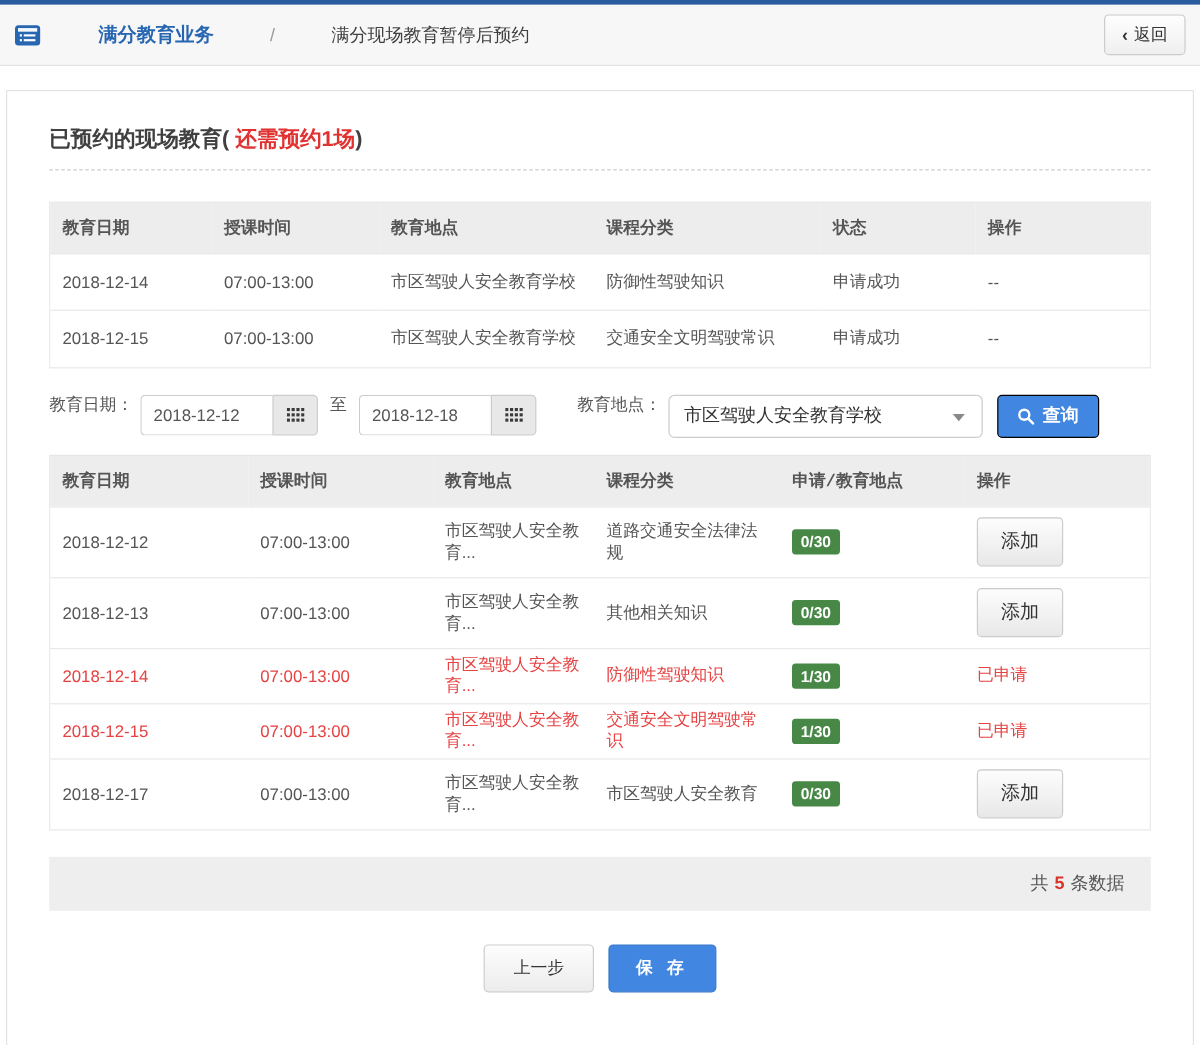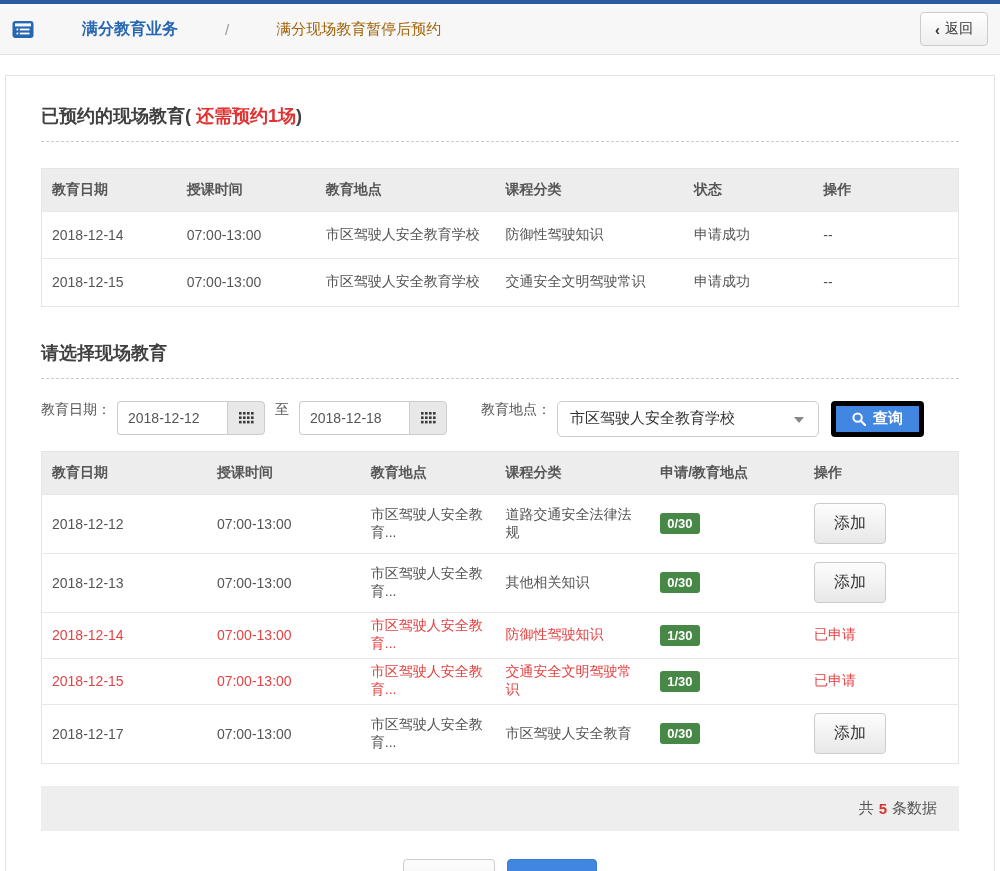--- a/index.html
+++ b/index.html
@@ -4,35 +4,35 @@
 <style>
   * { margin:0; padding:0; box-sizing:border-box; }
   html,body { width:1000px; height:871px; overflow:hidden; background:#fff;
     font-family:"Liberation Sans","DejaVu Sans",sans-serif; }
   .topline { height:4px; background:#2b5b9f; }
   .page-header { height:51px; background:#f7f7f7; border-bottom:1px solid #e2e2e2;
     display:flex; align-items:center; padding:0 12px;gap:40px; }
   .crumb-icon { display:inline-flex; margin-right:8px; }
   .crumb-root { color:#2766b1; font-size:16px; font-weight:bold; }
   .crumb-sep { color:#999; font-size:15px; margin:0 7px; }
-  .crumb-cur { color:#a16207; font-size:15px; }
+  .crumb-cur { color:#404040; font-size:15px; }
   .spacer { flex:1; }
   .btn-back { display:inline-flex; align-items:center; gap:5px; padding:7px 14px;
     background:linear-gradient(#fefefe,#efefef); border:1px solid #ccc; border-radius:4px;
     font-size:14px; color:#333; cursor:pointer; }
   .btn-back .chev { font-weight:bold; font-size:15px; color:#333; }
   .card { margin:20px 5px 0 5px; background:#fff; border:1px solid #e3e3e3;
     min-height:851px; padding:28px 35px 0 35px; }
   .sec-title { font-size:18px; font-weight:bold; color:#404040; padding-bottom:13px;
     border-bottom:1px dashed #ccc; }
   .sec-title .red { color:#e13232;margin-top:18px; }
   table { width:100%; border-collapse:collapse; table-layout:fixed; }
   .tbl-wrap { border:1px solid #e5e5e5; margin-top:26px; }
   thead th { background:#ededed; color:#555; font-size:14px; font-weight:bold;
-    text-align:left; padding:12px 10px; }
+    text-align:left; padding:12px 10px;font-family:Liberation Mono, monospace; }
   tbody td { color:#555; font-size:14px; text-align:left; padding:0 10px;
     border-top:1px solid #e8e8e8; background:#fff; }
   .t1 tbody td { height:47px; }
   .t2 tbody tr.tall td { height:59px; }
   .t2 tbody tr.short td { height:46px; }
   tr.hl td { color:#e64242; }
   .badge { display:inline-block; background:#478847; color:#fff; font-weight:bold;
     font-size:13px; padding:3px 7px; border-radius:3px; }
   .btn-add { padding:9px 19px; background:linear-gradient(#fdfdfd,#e8e8e8);
     border:1px solid #ccc; border-radius:4px; font-size:16px; color:#333; cursor:pointer; }
@@ -47,21 +47,21 @@
     display:flex; align-items:center; justify-content:center; cursor:pointer; }
   .to-label { margin:0 10px; font-size:14px; color:#555; }
   .loc-label { margin-left:34px; }
   .select-box { position:relative; width:262px; height:36px; border:1px solid #ccc;
     border-radius:5px; background:#fff; display:flex; align-items:center; padding:0 12px;
     font-size:15px; color:#333; cursor:pointer; }
   .caret { position:absolute; right:14px; top:15px; width:0; height:0;
     border-left:5px solid transparent; border-right:5px solid transparent;
     border-top:6px solid #888; }
   .btn-search { margin-left:12px; height:36px; padding:0 16px; background:#4186e0;
-    border:5px solid #000000; border-radius:4px; color:#fff; font-size:15px; font-weight:bold;
+    border:1px solid #000000; border-radius:4px; color:#fff; font-size:15px; font-weight:bold;
     display:inline-flex; align-items:center; gap:7px; cursor:pointer; }
   .count-bar { margin-top:22px; background:#eeeeee; height:45px; display:flex;
     align-items:center; justify-content:flex-end; padding-right:22px;
     font-size:15px; color:#555; }
   .count-bar .num { color:#d9342b; font-weight:bold; margin:0 5px; }
   .bottom-btns { display:flex; justify-content:center; gap:12px; margin-top:28px; }
   .btn-prev { padding:10px 24px; background:linear-gradient(#fdfdfd,#ececec);
     border:1px solid #ccc; border-radius:4px; font-size:14px; color:#333; cursor:pointer; }
   .btn-save { padding:10px 22px; background:#4186e0; border:1px solid #3a79cc;
     border-radius:4px; font-size:14px; font-weight:bold; color:#fff; letter-spacing:4px;
@@ -134,21 +134,20 @@
             <td>07:00-13:00</td>
             <td>市区驾驶人安全教育学校</td>
             <td>交通安全文明驾驶常识</td>
             <td>申请成功</td>
             <td>--</td>
           </tr>
         </tbody>
     </table>
   </div>
 
-  <div class="sec-title" style="margin-top:34px;">请选择现场教育</div>
 
   <div class="filter-row">
     <span class="f-label">教育日期：</span>
     <span class="input-group">
       <input type="text" value="2018-12-12" style="">
       <span class="addon">
         <svg width="15" height="12" viewBox="0 0 15 12">
           <g fill="#3a3a3a">
             <rect x="0" y="0" width="2.6" height="2.6"></rect>
               <rect x="4" y="0" width="2.6" height="2.6"></rect>

